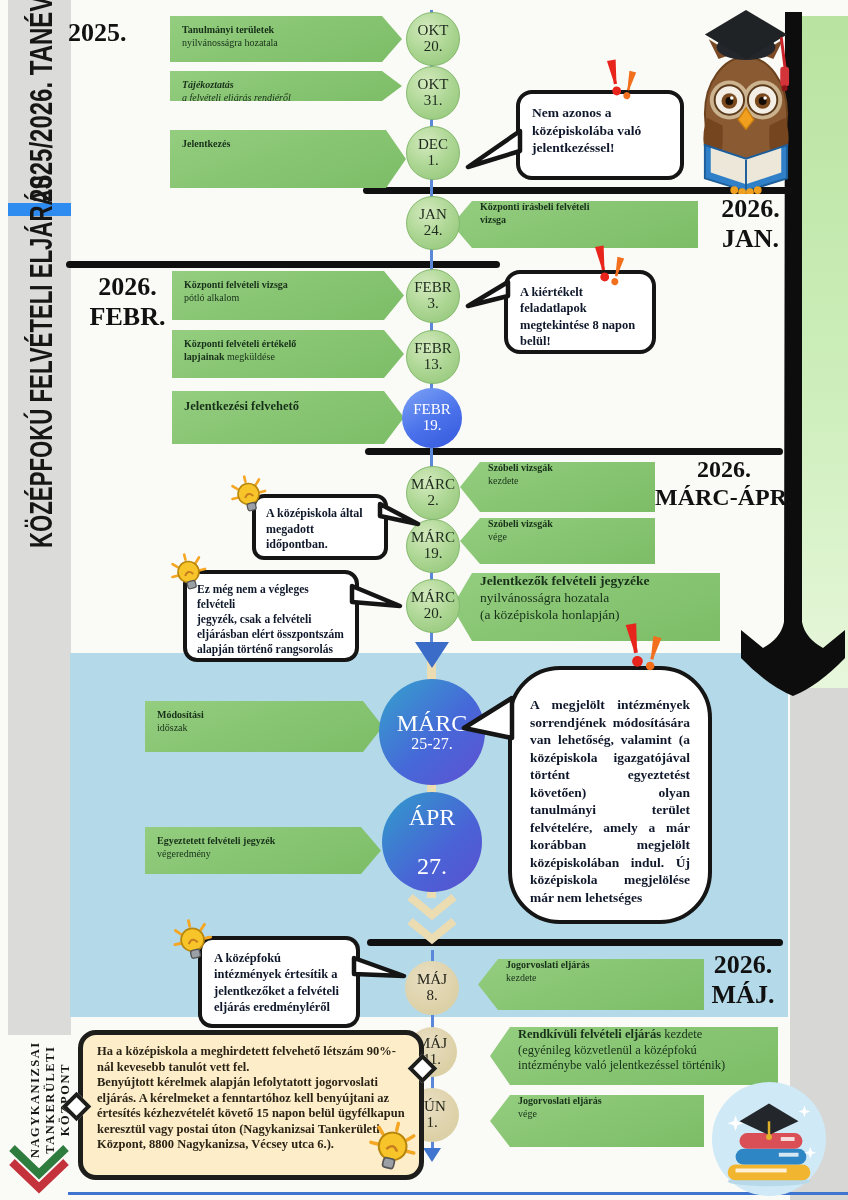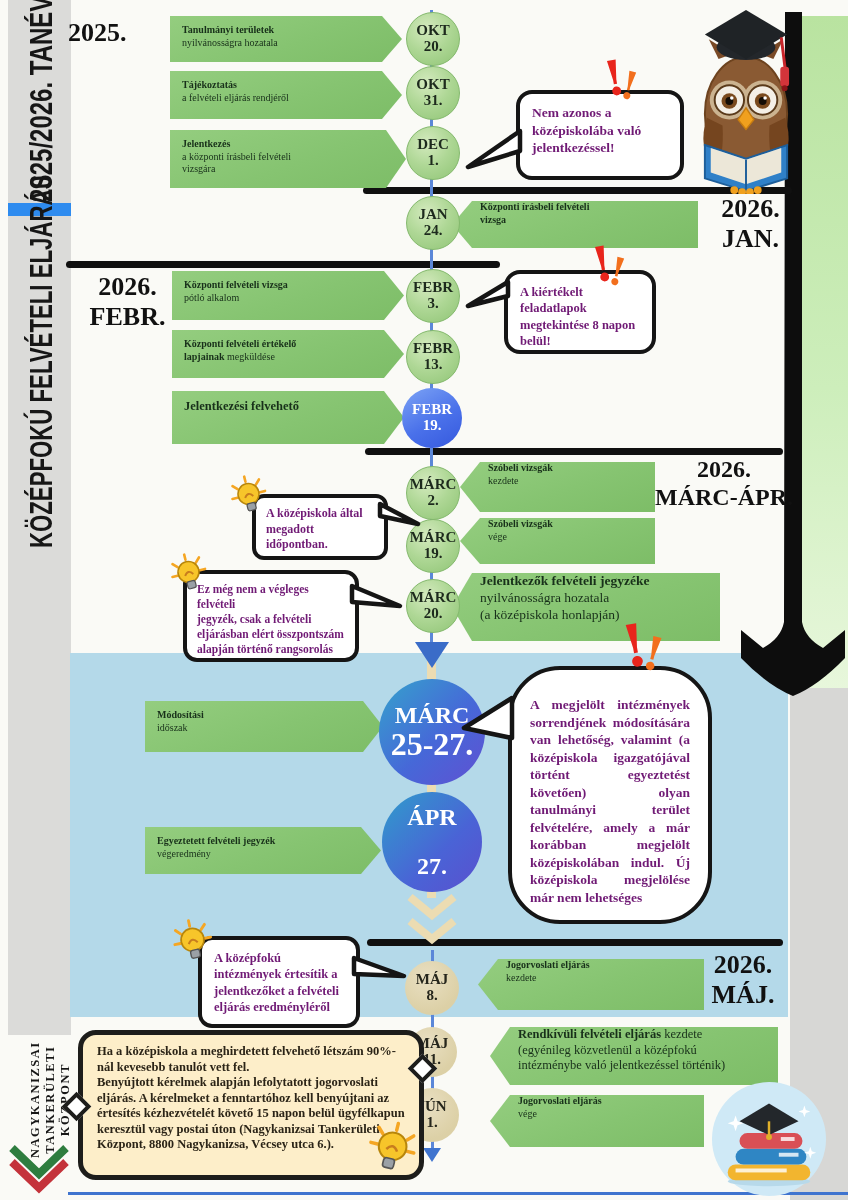--- a/index.html
+++ b/index.html
@@ -23,39 +23,39 @@
   .h3{left:365px;top:448px;width:418px;}
   .h4{left:367px;top:939px;width:416px;}
   .bottom-rule{left:68px;top:1192px;width:780px;height:3px;background:#3f74cf;}
   
   .vblue1{left:430px;top:10px;width:3px;height:648px;background:#5b87d8;}
   .vbeige{left:427px;top:656px;width:9px;height:242px;background:#ecdcb2;}
   .vblue2{left:431px;top:950px;width:3px;height:198px;background:#5b87d8;}
   .arrow-end{left:423px;top:1148px;width:0;height:0;border-left:9px solid transparent;border-right:9px solid transparent;border-top:14px solid #3f74cf;}
   .big-blue-arrow{left:415px;top:642px;width:0;height:0;border-left:17px solid transparent;border-right:17px solid transparent;border-top:26px solid #3a6cc8;}
   
-  .node{position:absolute;border-radius:50%;display:flex;flex-direction:column;align-items:center;justify-content:center;text-align:center;font-weight:bold;color:#1d2a1d;background:radial-gradient(circle at 38% 30%,#d4eabe 0%,#aed795 48%,#8fc475 100%);border:1px solid #84b96d;line-height:1.05;}
+  .node{position:absolute;border-radius:50%;display:flex;flex-direction:column;align-items:center;justify-content:center;text-align:center;font-weight:normal;color:#1d2a1d;background:radial-gradient(circle at 38% 30%,#d4eabe 0%,#aed795 48%,#8fc475 100%);border:1px solid #84b96d;line-height:1.05;}
   .node .nm{font-size:15px;}
   .node .nd{font-size:15px;}
   .node-sm{width:52px;height:52px;left:406px;}
   .node-blue{width:60px;height:60px;left:402px;background:linear-gradient(150deg,#7da4f5 0%,#4a71ea 55%,#3558dd 100%);color:#fff;border:none;}
   .node-big{width:106px;height:106px;left:379px;background:linear-gradient(135deg,#35a3cc 0%,#4668d8 55%,#6050d2 100%);color:#fff;border:none;}
   .node-big .nm{font-size:24px;}
-  .node-big .nd{font-size:32px;}
+  .node-big .nd{font-size:16px;}
   .node-big2{width:100px;height:100px;left:382px;background:linear-gradient(135deg,#2f9dcb 0%,#4a63d6 60%,#5a50ce 100%);color:#fff;border:none;}
   .node-big2 .nm{font-size:24px;}.node-big2 .nd{font-size:24px;}
   .node-beige{background:radial-gradient(circle at 40% 32%,#e9dfc2 0%,#dcd0a6 70%);border:none;color:#26261c;}
   
   .ebox{position:absolute;background:linear-gradient(160deg,#94cd7f 0%,#86c471 55%,#7dbd67 100%);color:#18301a;font-size:10px;line-height:1.25;}
   .ebox .b{font-weight:bold;white-space:pre-line;}
   .ebox .r{white-space:pre-line;}
   .eleft{clip-path:polygon(0 0,calc(100% - 20px) 0,100% 50%,calc(100% - 20px) 100%,0 100%);padding:8px 26px 6px 12px;box-sizing:border-box;}
   .eright{clip-path:polygon(20px 0,100% 0,100% 100%,20px 100%,0 50%);padding:0 8px 6px 28px;box-sizing:border-box;}
   .eb0{left:170px;top:16px;width:232px;height:46px;}
-  .eb1{left:170px;top:71px;width:232px;height:48px;}
+  .eb1{left:170px;top:71px;width:232px;height:30px;font-style:italic;}
   .eb2{left:170px;top:130px;width:236px;height:58px;}
   .eb3{left:452px;top:201px;width:246px;height:47px;}
   .eb4{left:172px;top:271px;width:232px;height:49px;}
   .eb5{left:172px;top:330px;width:232px;height:48px;}
   .eb6{left:172px;top:391px;width:232px;height:53px;font-size:12.5px;}
   .eb7{left:460px;top:462px;width:195px;height:50px;}
   .eb8{left:460px;top:518px;width:195px;height:46px;}
   .eb9{left:452px;top:573px;width:268px;height:68px;font-size:13.5px;}
   .eb10{left:145px;top:701px;width:238px;height:51px;}
   .eb11{left:145px;top:827px;width:236px;height:47px;}
@@ -63,21 +63,21 @@
   .eb13{left:490px;top:1027px;width:288px;height:58px;font-size:12.5px;}
   .eb14{left:490px;top:1095px;width:214px;height:52px;}
   
   .plabel{position:absolute;font-weight:bold;color:#111;font-size:26px;line-height:1.15;text-align:center;white-space:pre-line;}
   .lab2025{left:68px;top:18px;width:110px;text-align:left;}
   .labJan{left:698px;top:194px;width:105px;}
   .labFebr{left:70px;top:272px;width:115px;}
   .labMarcApr{left:645px;top:456px;width:158px;font-size:24px;}
   .labMaj{left:688px;top:950px;width:110px;}
   
-  .bubble{position:absolute;background:#fff;border:4px solid #151515;border-radius:16px;box-sizing:border-box;padding:10px 12px;font-weight:bold;color:#701a75;white-space:pre-line;line-height:1.3;}
+  .bubble{position:absolute;background:#fff;border:4px solid #151515;border-radius:16px;box-sizing:border-box;padding:10px 12px;font-weight:bold;color:#0f172a;white-space:pre-line;line-height:1.3;}
   .bubA{left:516px;top:90px;width:168px;height:90px;font-size:13.5px;}
   .bubB{left:504px;top:270px;width:152px;height:84px;font-size:12.5px;}
   .bubC{left:252px;top:494px;width:136px;height:66px;font-size:12px;border-radius:12px;padding:8px 10px;}
   .bubD{left:183px;top:570px;width:176px;height:92px;font-size:11.5px;border-radius:14px;padding:8px 10px;}
   .bubE{left:508px;top:666px;width:204px;height:258px;font-size:13.5px;border-radius:52px;padding:26px 18px;text-align:justify;white-space:normal;}
   .bubF{left:198px;top:936px;width:162px;height:92px;font-size:12.5px;border-radius:14px;}
   .note{left:78px;top:1030px;width:346px;height:150px;background:#fdeec9;border:5px solid #1d1d1b;border-radius:18px;box-sizing:border-box;padding:9px 14px;font-weight:bold;font-size:12.5px;line-height:15.5px;color:#2b2417;white-space:pre-line;}
   .diamond{position:absolute;width:13px;height:13px;background:#fff;border:4px solid #1d1d1b;transform:rotate(45deg);}
   .tail{position:absolute;}
   
@@ -133,22 +133,21 @@
 <div class="plabel labMarcApr">2026.
 MÁRC-ÁPR.</div>
 <div class="plabel labMaj">2026.
 MÁJ.</div>
 
 <div class="ebox eleft eb0"><span class="b">Tanulmányi területek
 </span><span class="r">nyilvánosságra hozatala</span></div>
 <div class="ebox eleft eb1"><span class="b">Tájékoztatás
 </span><span class="r">a felvételi eljárás rendjéről</span></div>
 <div class="ebox eleft eb2"><span class="b">Jelentkezés
-</span><span class="r">a központi írásbeli felvételi
-vizsgára</span></div>
+</span></div>
 <div class="ebox eright eb3"><span class="b">Központi írásbeli felvételi
 vizsga</span><span class="r"></span></div>
 <div class="ebox eleft eb4"><span class="b">Központi felvételi vizsga
 </span><span class="r">pótló alkalom</span></div>
 <div class="ebox eleft eb5"><span class="b">Központi felvételi értékelő
 lapjainak</span><span class="r"> megküldése</span></div>
 <div class="ebox eleft eb6"><span class="b">Jelentkezési felvehető
 </span></div>
 <div class="ebox eright eb7"><span class="b">Szóbeli vizsgák
 </span><span class="r">kezdete</span></div>

